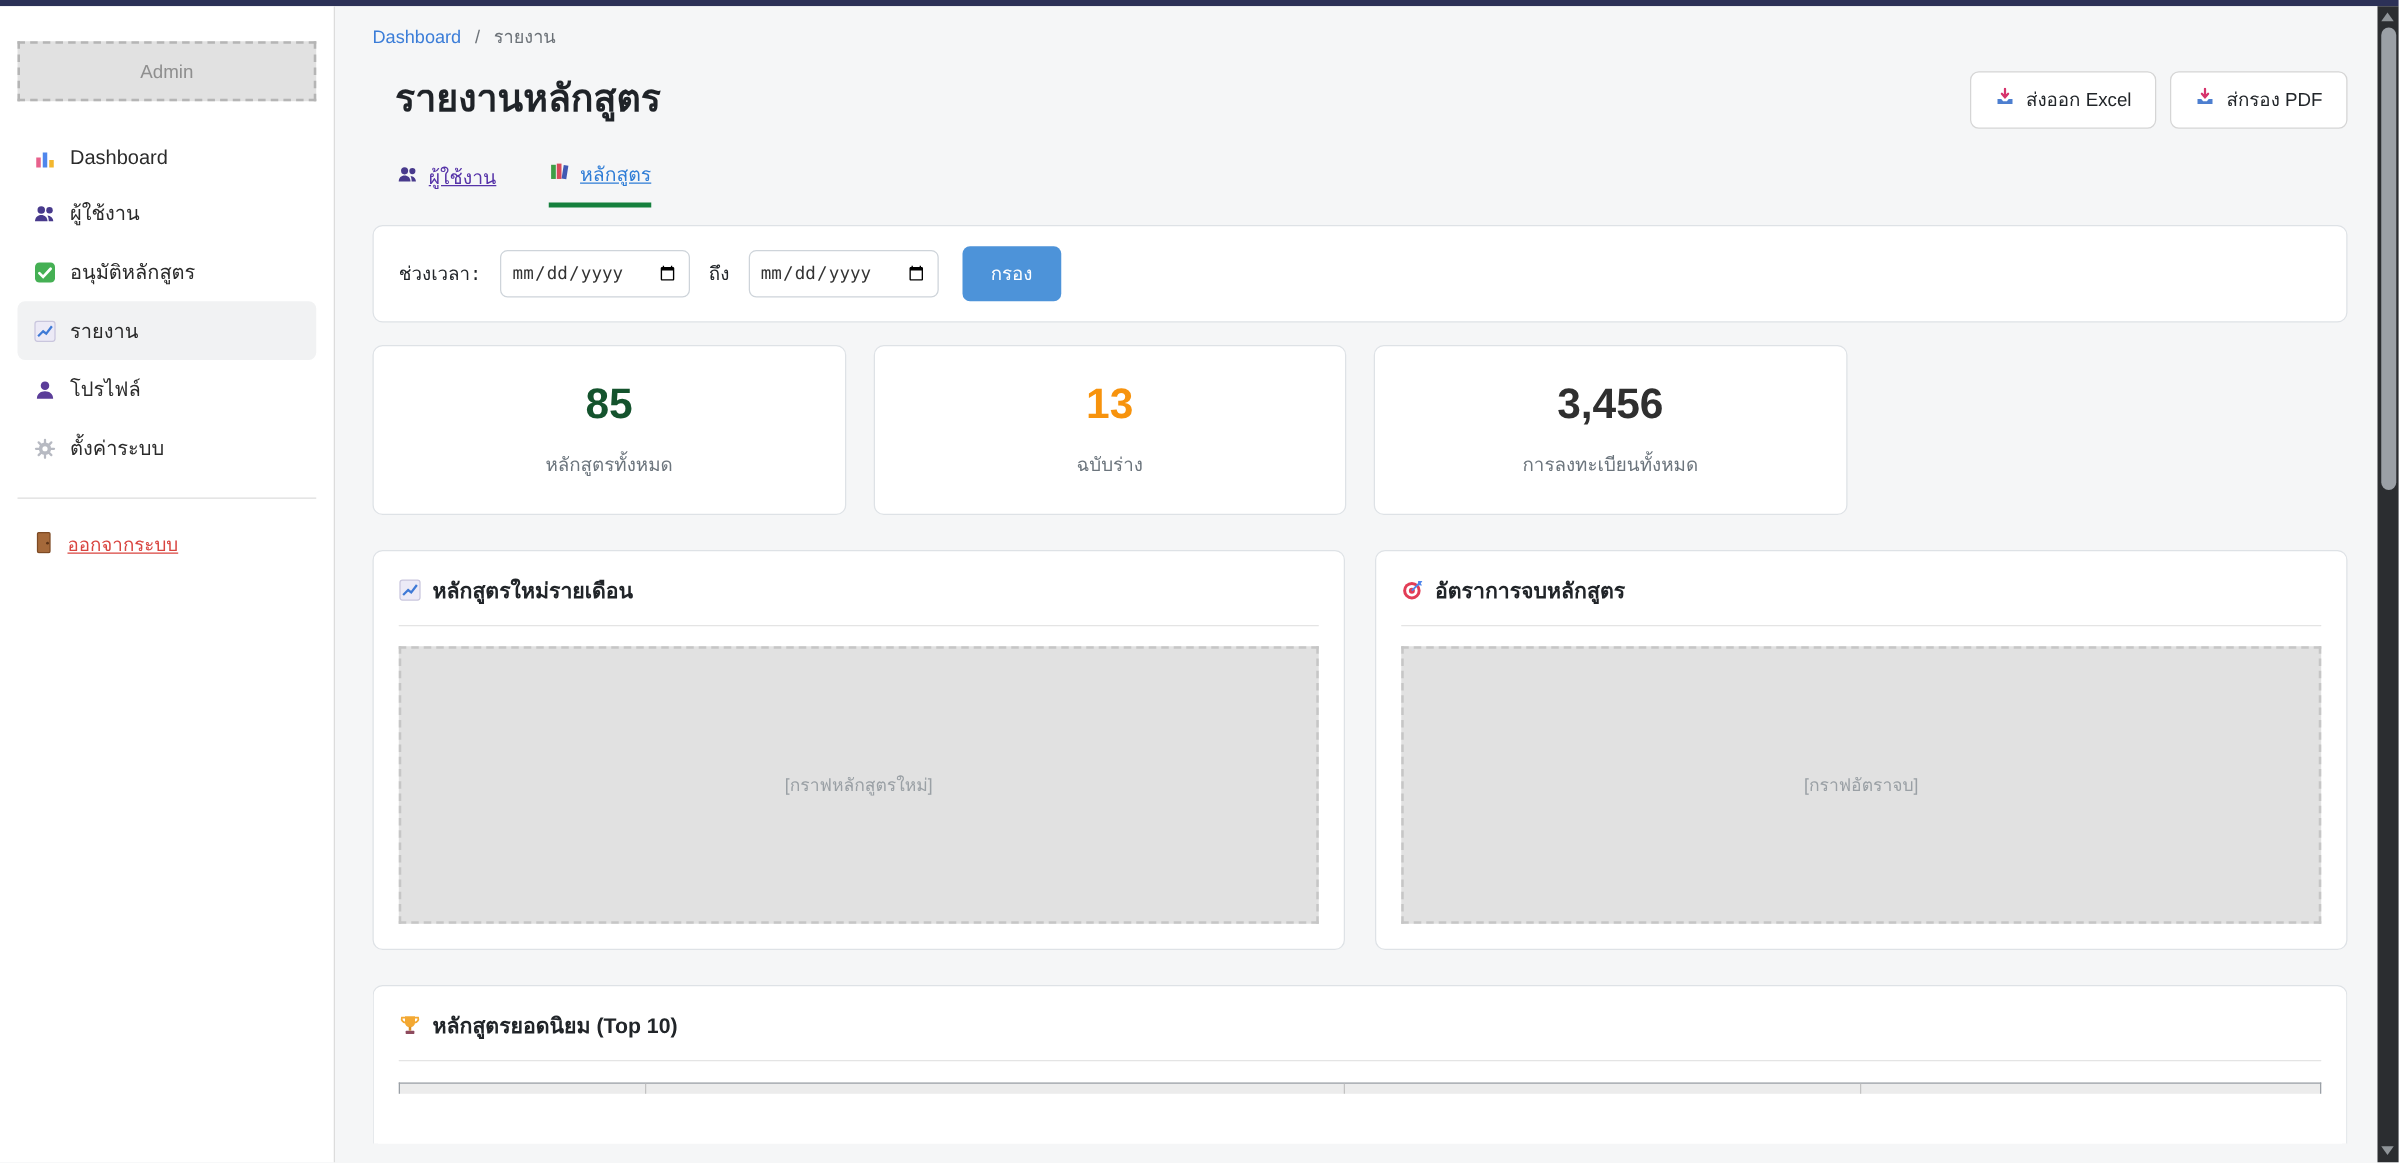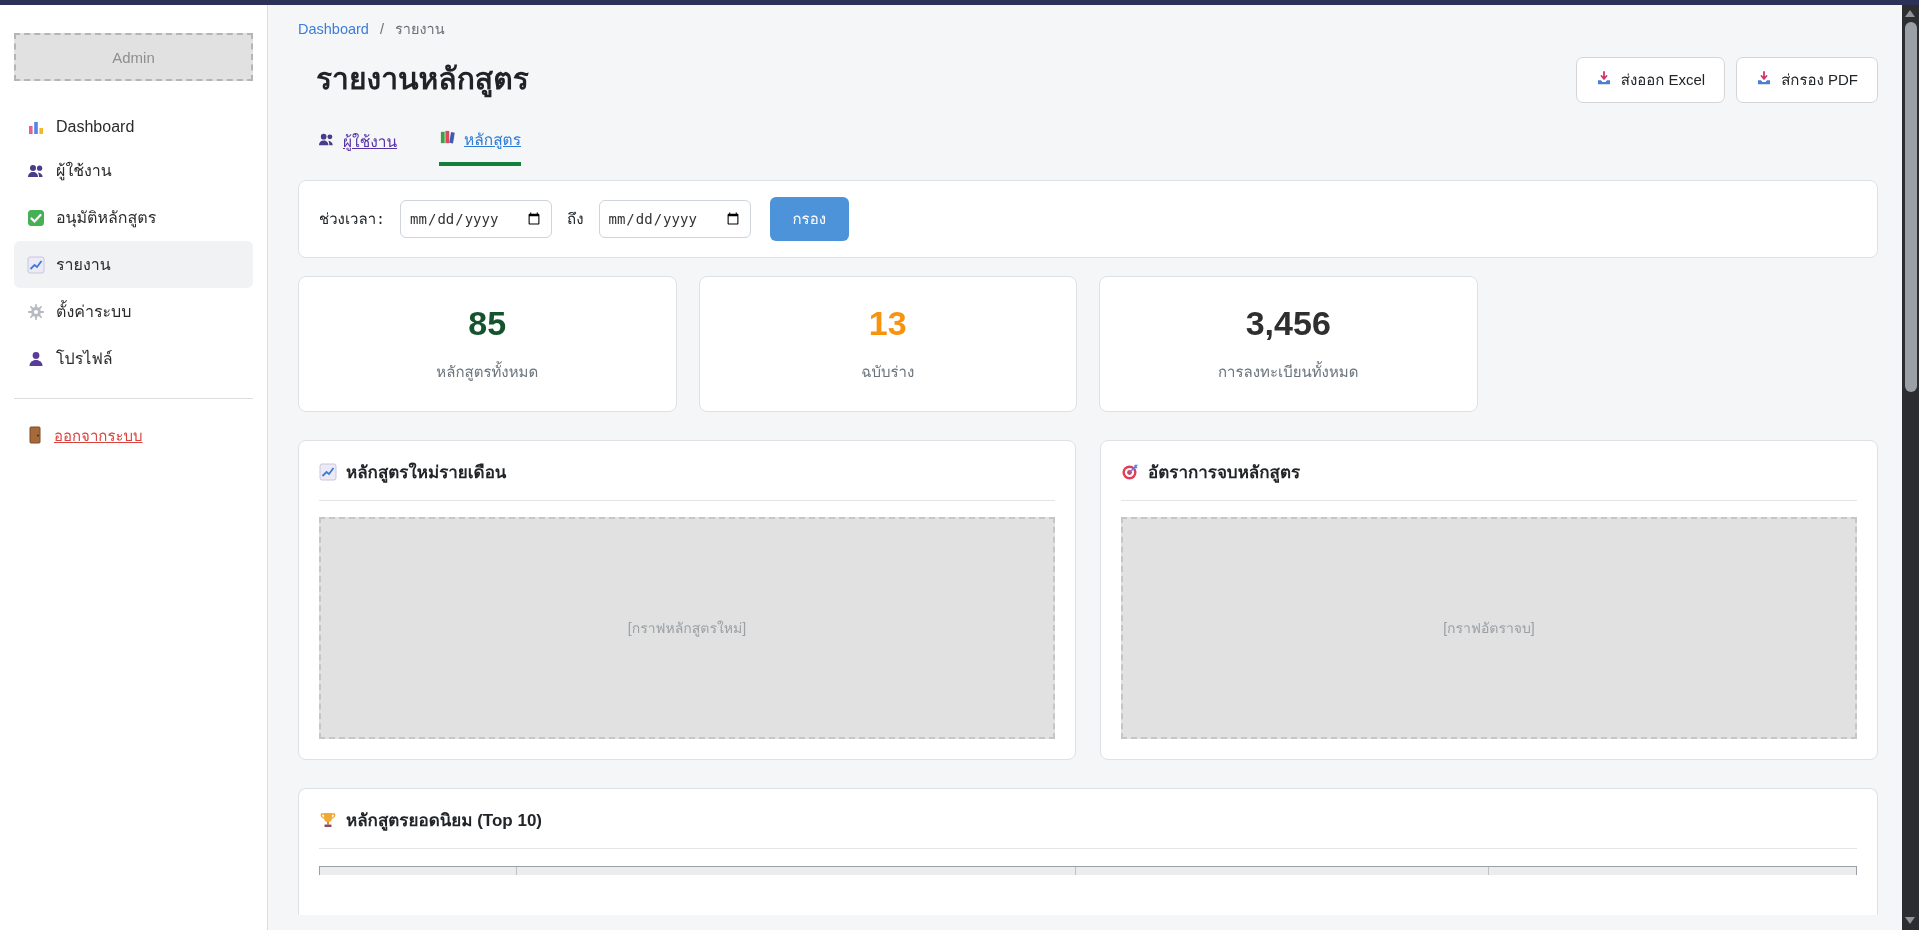--- a/index.html
+++ b/index.html
@@ -159,39 +159,39 @@
         <span class="ico">
           <svg viewBox="0 0 18 18" width="18" height="18">
               <rect x="1" y="1" width="16" height="16" rx="2" fill="#eceaf6" stroke="#c9c6dd"></rect>
               <path d="M3.5 13l4-4 2.5 2 4.5-6" stroke="#3f7ad6" stroke-width="1.8" fill="none"></path>
             </svg>
         </span>
         <span>รายงาน</span>
       </div>
       <div class="nav-item">
         <span class="ico">
+          <svg viewBox="0 0 18 18" width="18" height="18" fill="#5b3d99">
+              <circle cx="9" cy="5.5" r="3.4"></circle>
+              <path d="M2.5 16c0-3.8 2.9-6 6.5-6s6.5 2.2 6.5 6z"></path>
+            </svg>
+        </span>
+        <span>โปรไฟล์</span>
+      </div>
+      <div class="nav-item">
+        <span class="ico">
           <svg viewBox="0 0 20 20" width="18" height="18" fill="#b7bac2">
               <rect x="9" y="1" width="2" height="18" rx="1"></rect>
               <rect x="9" y="1" width="2" height="18" rx="1" transform="rotate(45 10 10)"></rect>
               <rect x="9" y="1" width="2" height="18" rx="1" transform="rotate(90 10 10)"></rect>
               <rect x="9" y="1" width="2" height="18" rx="1" transform="rotate(135 10 10)"></rect>
               <circle cx="10" cy="10" r="5.5"></circle>
               <circle cx="10" cy="10" r="2.3" fill="#fff"></circle>
             </svg>
         </span>
         <span>ตั้งค่าระบบ</span>
-      </div>
-      <div class="nav-item">
-        <span class="ico">
-          <svg viewBox="0 0 18 18" width="18" height="18" fill="#5b3d99">
-              <circle cx="9" cy="5.5" r="3.4"></circle>
-              <path d="M2.5 16c0-3.8 2.9-6 6.5-6s6.5 2.2 6.5 6z"></path>
-            </svg>
-        </span>
-        <span>โปรไฟล์</span>
       </div>
     </nav>
 
     <hr class="sidebar-divider">
 
     <div class="logout">
       <span class="ico">
         <svg viewBox="0 0 16 18" width="16" height="18">
             <rect x="3" y="1" width="10" height="16" rx="1" fill="#a5693a" stroke="#7d4a24"></rect>
             <circle cx="11" cy="9.5" r="1.1" fill="#5d3317"></circle>

